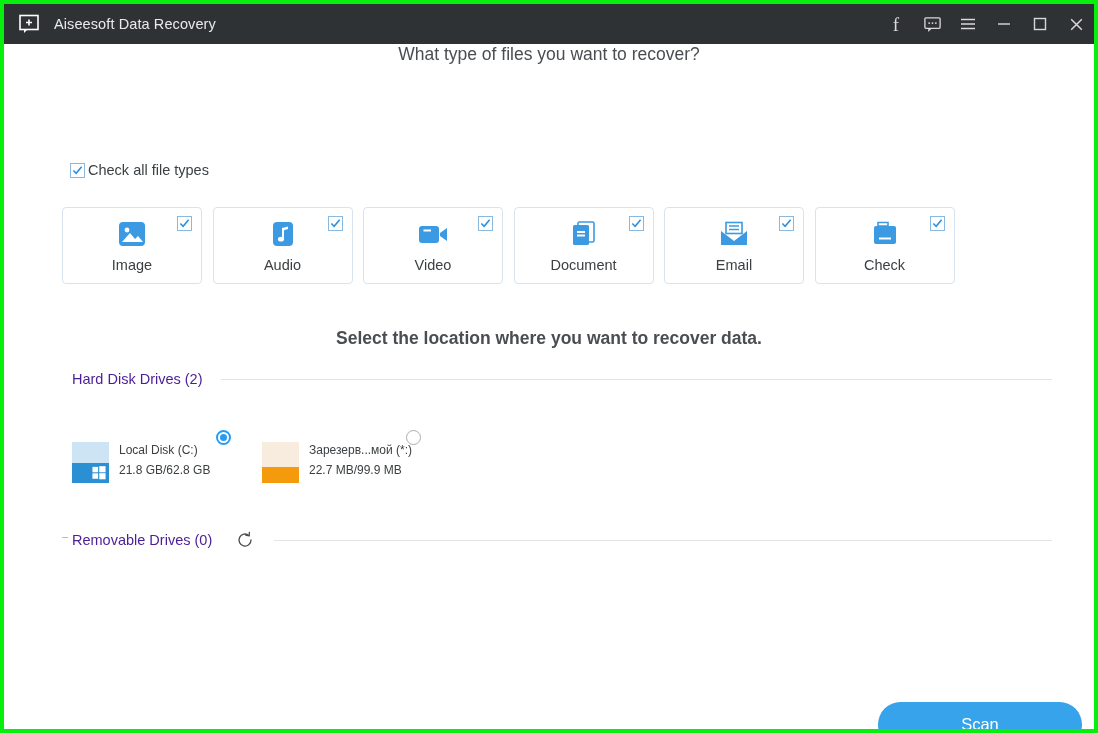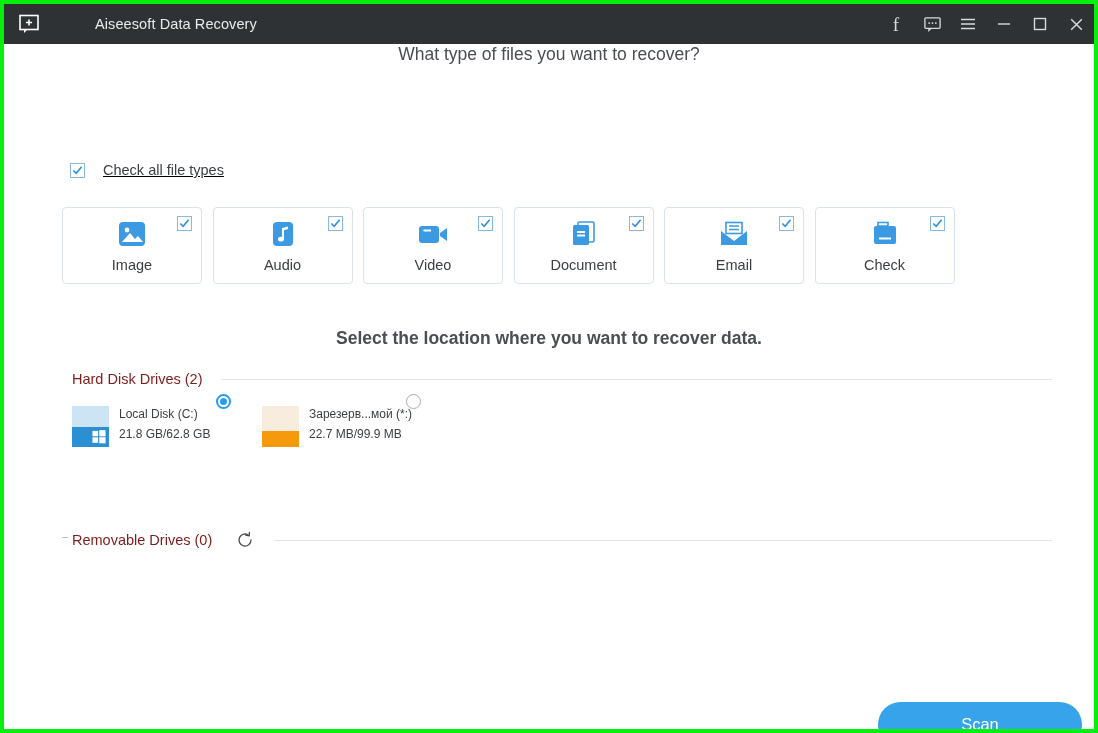--- a/index.html
+++ b/index.html
@@ -24,21 +24,20 @@
     overflow: hidden;
   }
 
   
   .titlebar {
     position: relative;
     height: 40px;
     background: #2f3234;
     display: flex;
     align-items: center;
-    gap: 41px;
   }
   .app-logo {
     margin-left: 12px;
     width: 26px;
     height: 26px;
     display: flex;
     align-items: center;
     justify-content: center;
   }
   .app-title {
@@ -81,22 +80,21 @@
     font-size: 17.5px;
   }
   .heading.second { padding-top: 0; }
 
   .checkall {
     position: absolute;
     left: 66px;
     top: 118px;
     display: flex;
     align-items: center;
-    gap: 18px;
-    text-decoration: underline;
+    gap: 3px;
   }
   .checkall .label {
     font-size: 14.5px;
     color: #3c4043;
   }
 
   .cbx {
     width: 15px;
     height: 15px;
     box-sizing: border-box;
@@ -150,21 +148,21 @@
 
   
   .section-head {
     position: absolute;
     display: flex;
     align-items: center;
     width: 980px;
   }
   .section-head .stitle {
     font-size: 14.5px;
-    color: #7f1d1d;
+    color: #4c1d95;
     white-space: nowrap;
   }
   .section-head .rule {
     flex: 1;
     height: 1px;
     background: #e2e4e6;
     margin-left: 18px;
   }
   .collapse-dot {
     position: absolute;
@@ -180,21 +178,21 @@
     height: 22px;
     display: flex;
     align-items: center;
     justify-content: center;
   }
 
   
   .drives {
     position: absolute;
     left: 68px;
-    top: 344px;
+    top: 380px;
     display: flex;
   }
   .drive {
     position: relative;
     width: 190px;
     display: flex;
     align-items: flex-start;
     padding-top: 18px;
   }
   .drive .radio {

